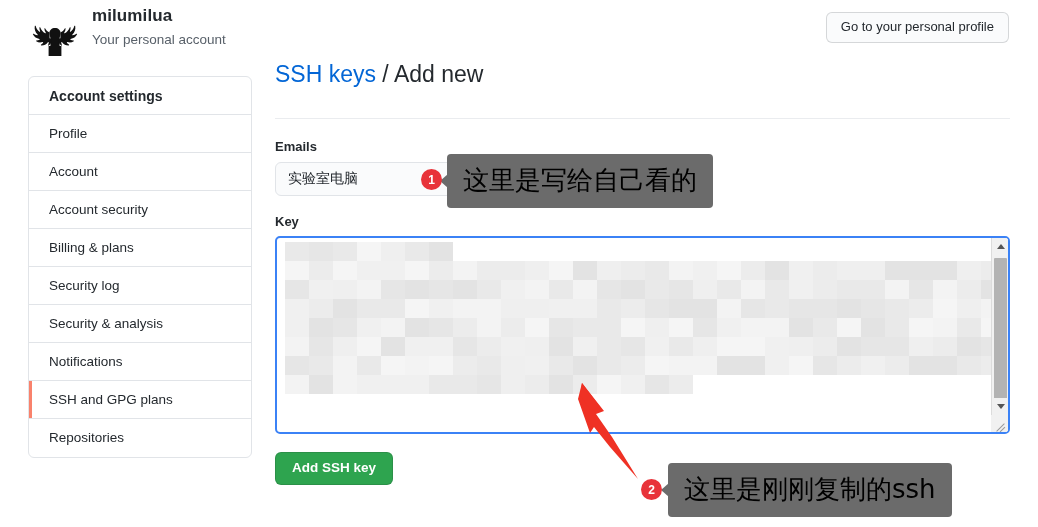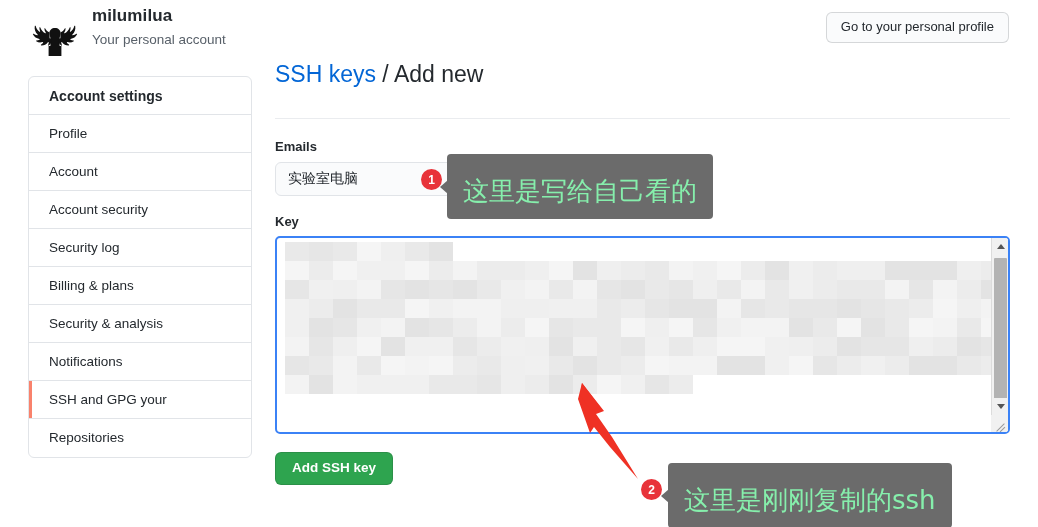--- a/index.html
+++ b/index.html
@@ -150,23 +150,23 @@
 
   
   .anno-badge {
     position: absolute; width: 21px; height: 21px; border-radius: 50%;
     background: #e8333a; color: #fff;
     font-size: 12px; font-weight: bold;
     display: flex; align-items: center; justify-content: center;
     z-index: 30;
   }
   .anno-tip {
-    position: absolute; background: #6b6b6b; color: #86efac;
+    position: absolute; background: #6b6b6b; color: #000000;
     font-size: 26px; line-height: 1;
-    padding: 24px 16px 15px 16px;
+    padding: 13px 16px 15px 16px;
     border-radius: 4px; white-space: nowrap; z-index: 25;
     font-family: "DejaVu Sans", "Liberation Sans", sans-serif;
   }
   .anno-tip::before {
     content: ""; position: absolute; left: -7px; top: 50%;
     margin-top: -7px;
     border-top: 7px solid transparent; border-bottom: 7px solid transparent;
     border-right: 8px solid #6b6b6b;
   }
   #badge1 { left: 421px; top: 169px; }
@@ -203,33 +203,33 @@
       <div class="side-item">
         <span>Profile</span>
       </div>
       <div class="side-item">
         <span>Account</span>
       </div>
       <div class="side-item">
         <span>Account security</span>
       </div>
       <div class="side-item">
+        <span>Billing &amp; plans</span>
+      </div>
+      <div class="side-item">
         <span>Security log</span>
       </div>
       <div class="side-item">
-        <span>Billing &amp; plans</span>
-      </div>
-      <div class="side-item">
         <span>Security &amp; analysis</span>
       </div>
       <div class="side-item">
         <span>Notifications</span>
       </div>
       <div class="side-item active">
-        <span>SSH and GPG your</span>
+        <span>SSH and GPG plans</span>
       </div>
       <div class="side-item">
         <span>Repositories</span>
       </div>
     </nav>
 
   <div class="main">
     <h1 class="page-title"><a>SSH keys</a><span> / </span><span>Add new</span></h1>
   </div>
   <div class="title-rule"></div>

